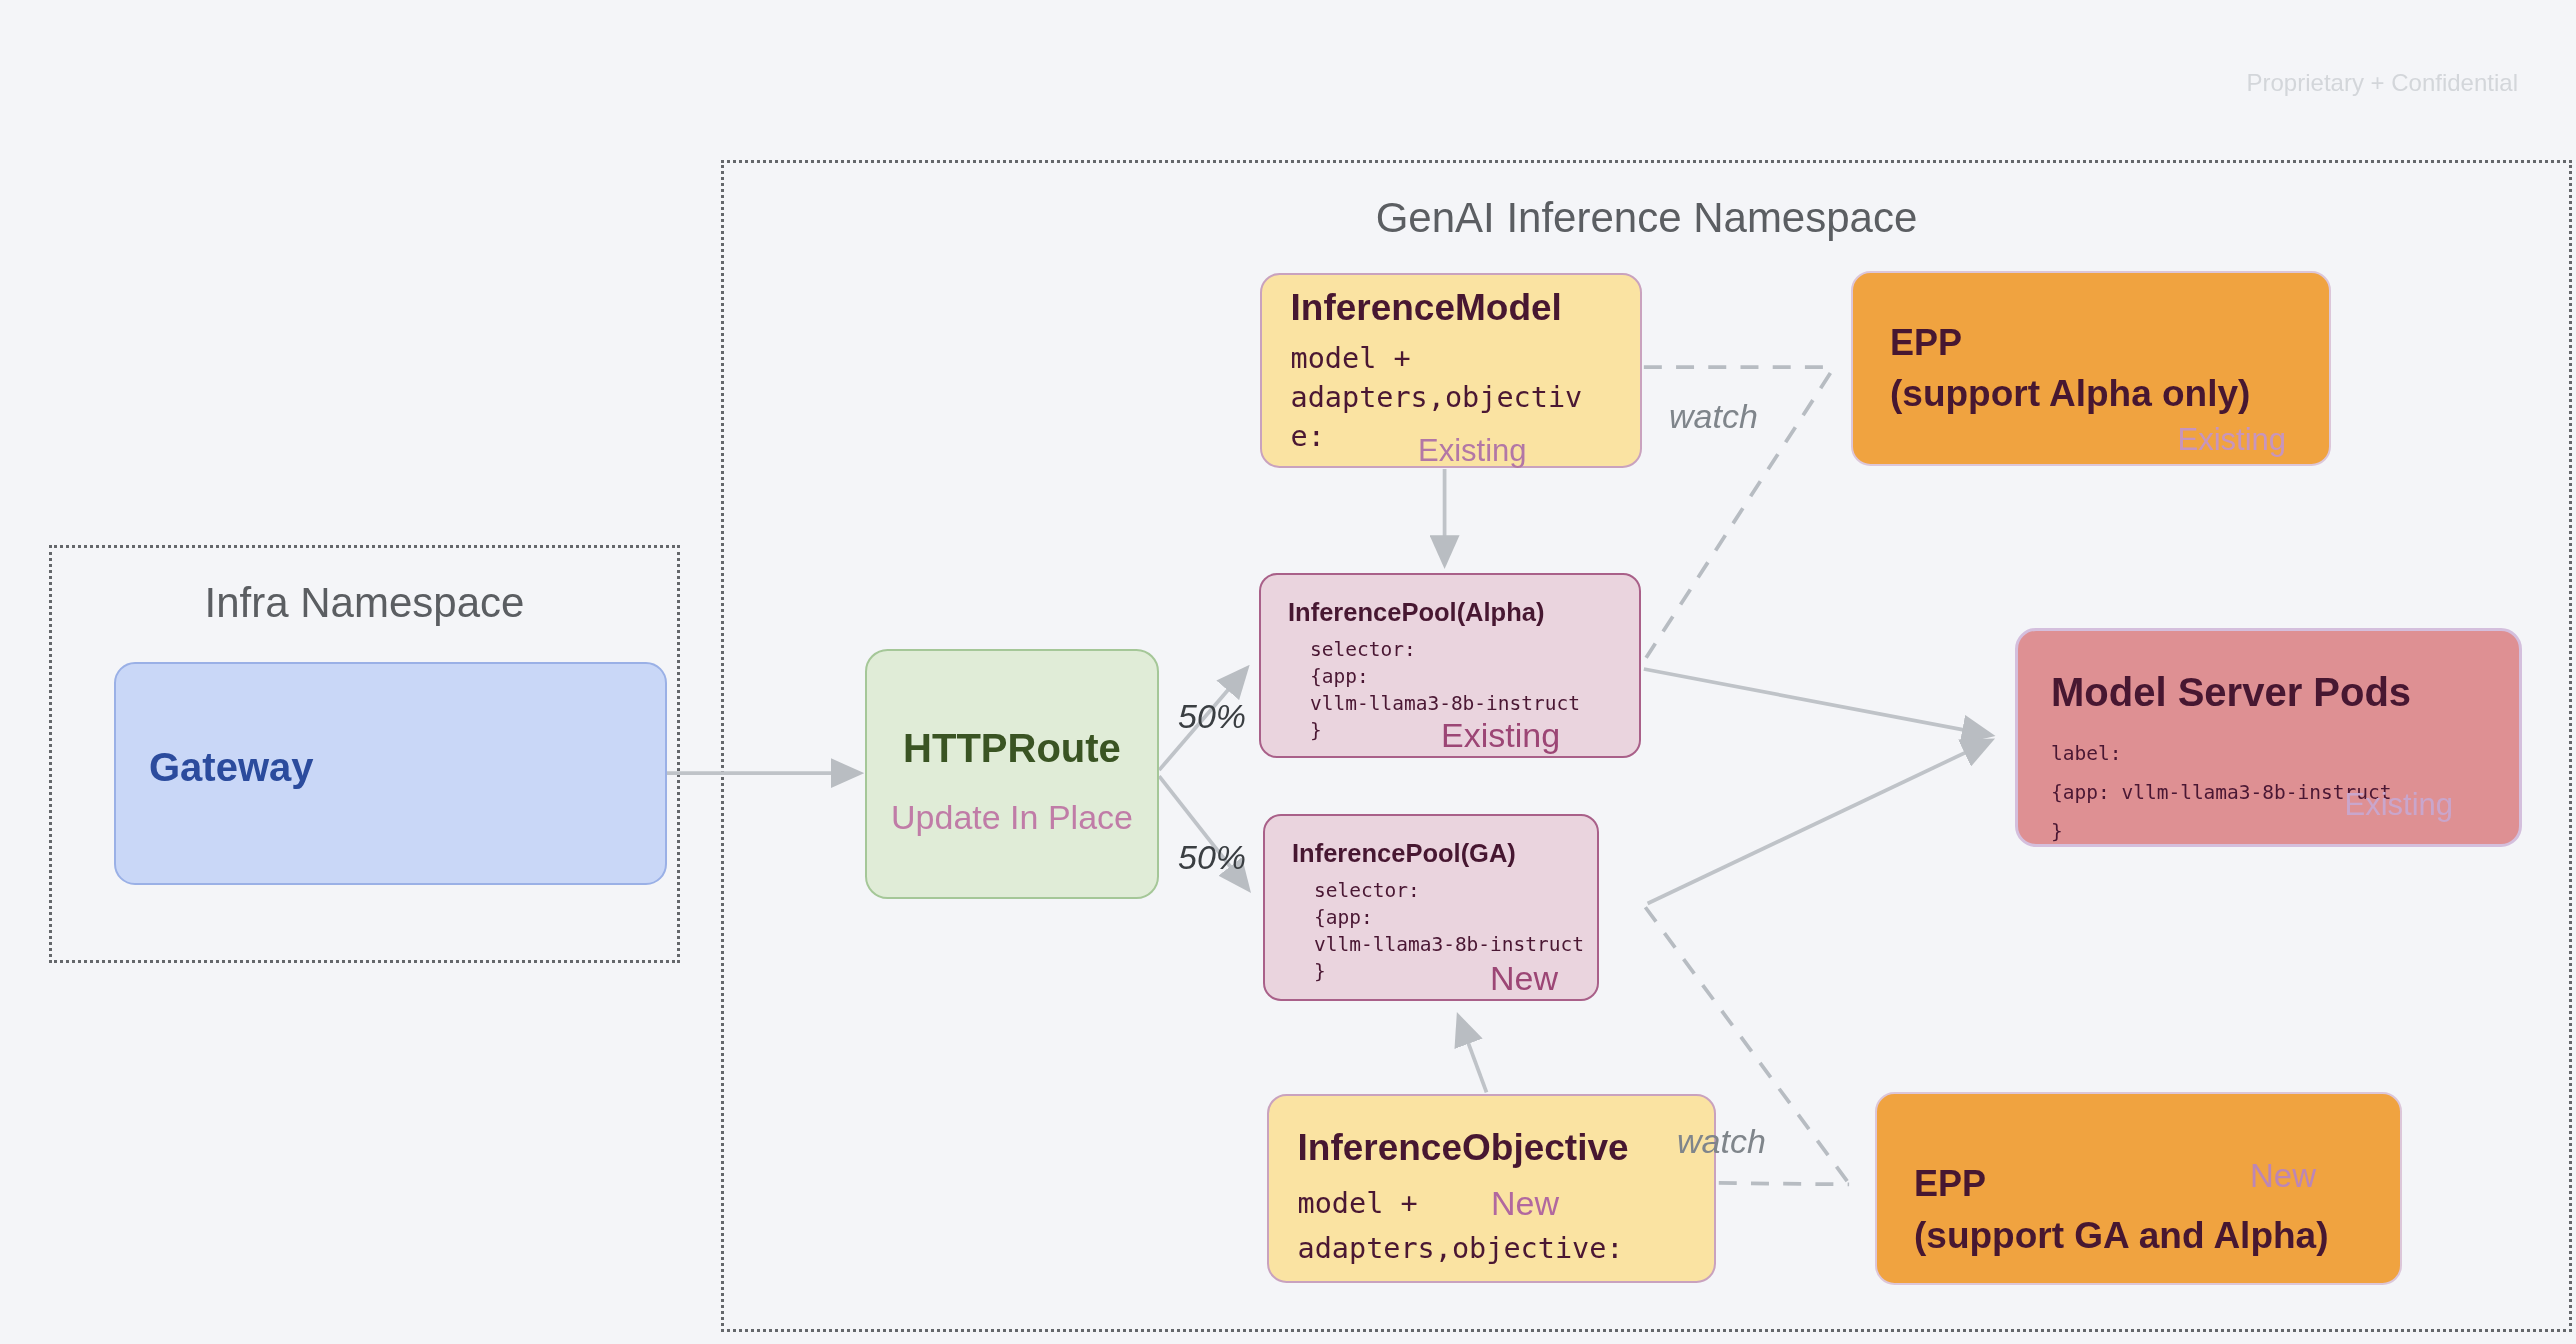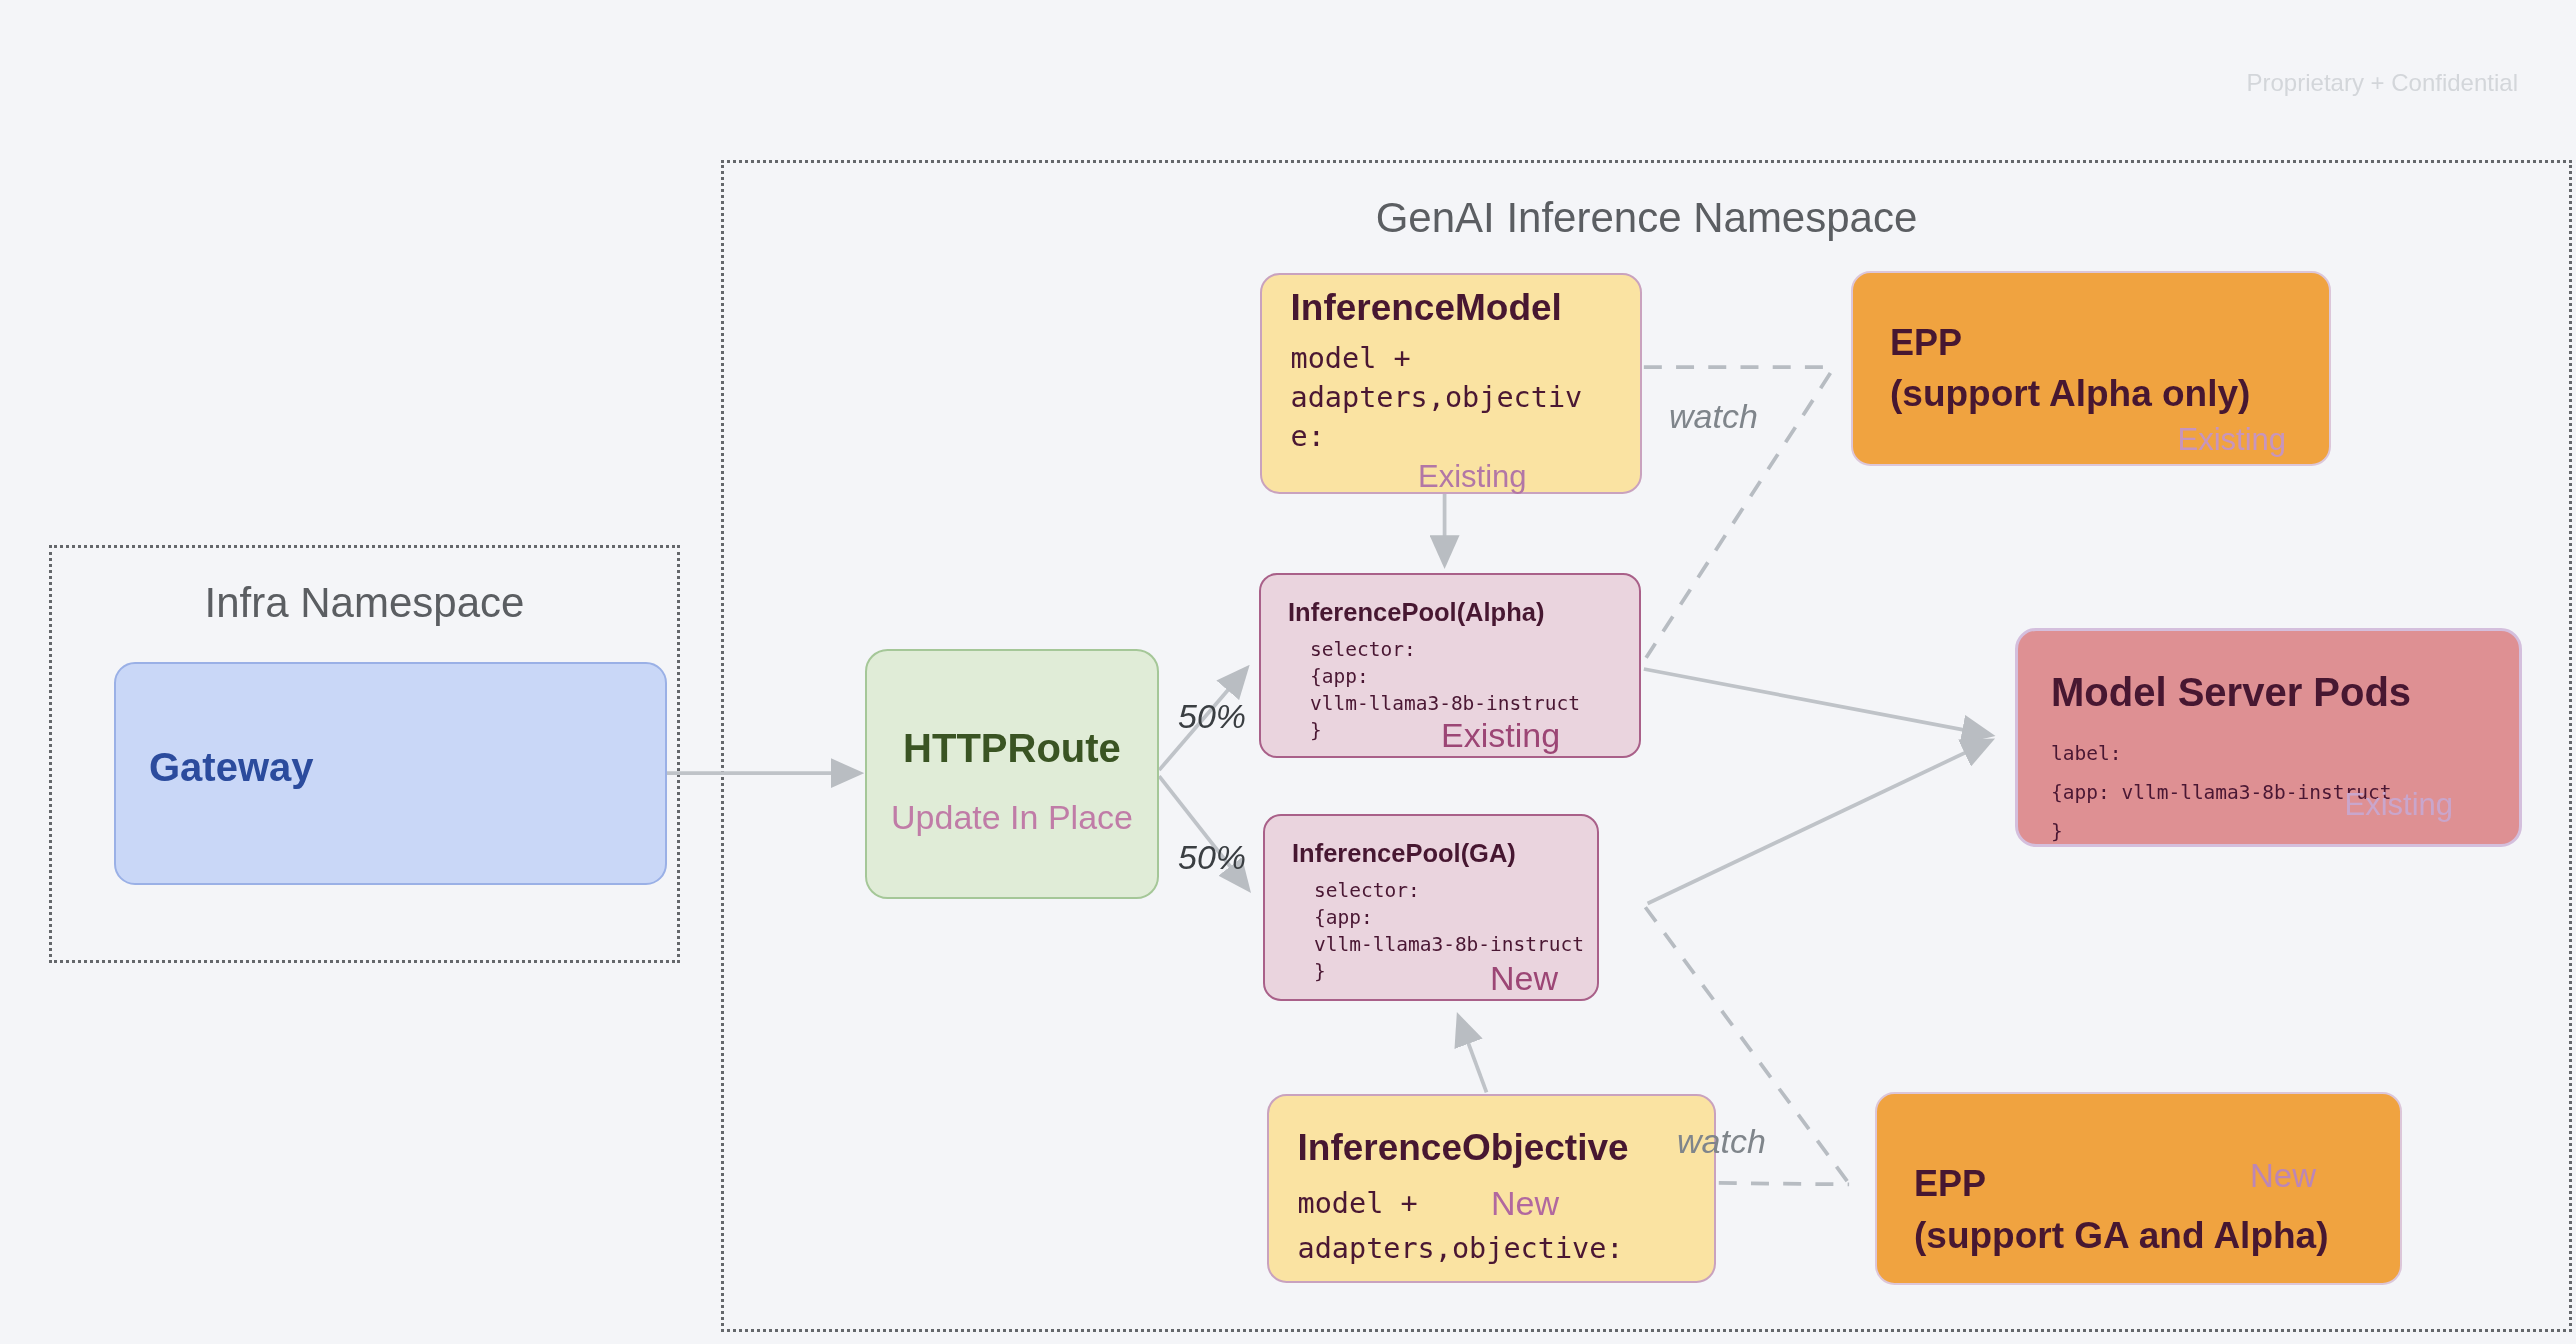--- a/index.html
+++ b/index.html
@@ -63,21 +63,21 @@
   .node-gateway .title { left: 33px; top: 81px; font-size: 40px; color: #2b4b9d; }
 
   .node-httproute {
     left: 865px; top: 649px; width: 294px; height: 250px;
     background: #e0ecd7; border: 2.2px solid #a5c798; border-radius: 22.5px;
   }
   .node-httproute .title { left: 0; top: 75px; width: 100%; text-align: center; font-size: 40px; color: #3a5423; }
   .node-httproute .subtitle { position: absolute; left: 0; top: 147px; width: 100%; text-align: center; font-size: 34px; color: #c07ca7; }
 
   .node-yellow { background: #fae3a2; border: 2.2px solid #c9a2be; }
-  .node-inference-model { left: 1260px; top: 273px; width: 382px; height: 221px; }
+  .node-inference-model { left: 1260px; top: 273px; width: 382px; height: 195px; }
   .node-inference-model .title { left: 28.5px; top: 12px; font-size: 37px; }
   .node-inference-model .code  { left: 28.5px; top: 64px; font-size: 28.5px; line-height: 39px; }
   .node-inference-model .tag   { left: 156px; bottom: -3px; font-size: 31px; color: #b277a6; }
 
   .node-orange { background: #f0a340; border: 2.2px solid #dcc6d9; margin-left: 21px; }
   .node-epp-alpha { left: 1830px; top: 271px; width: 480px; height: 195px; }
   .node-epp-alpha .title    { left: 37px; top: 49px;  font-size: 36px; }
   .node-epp-alpha .subtitle { position: absolute; left: 37px; top: 100px; font-size: 37px; font-weight: bold; color: #471731; }
   .node-epp-alpha .tag      { right: 43px; bottom: 6px; font-size: 31px; color: #c795be; }
 

